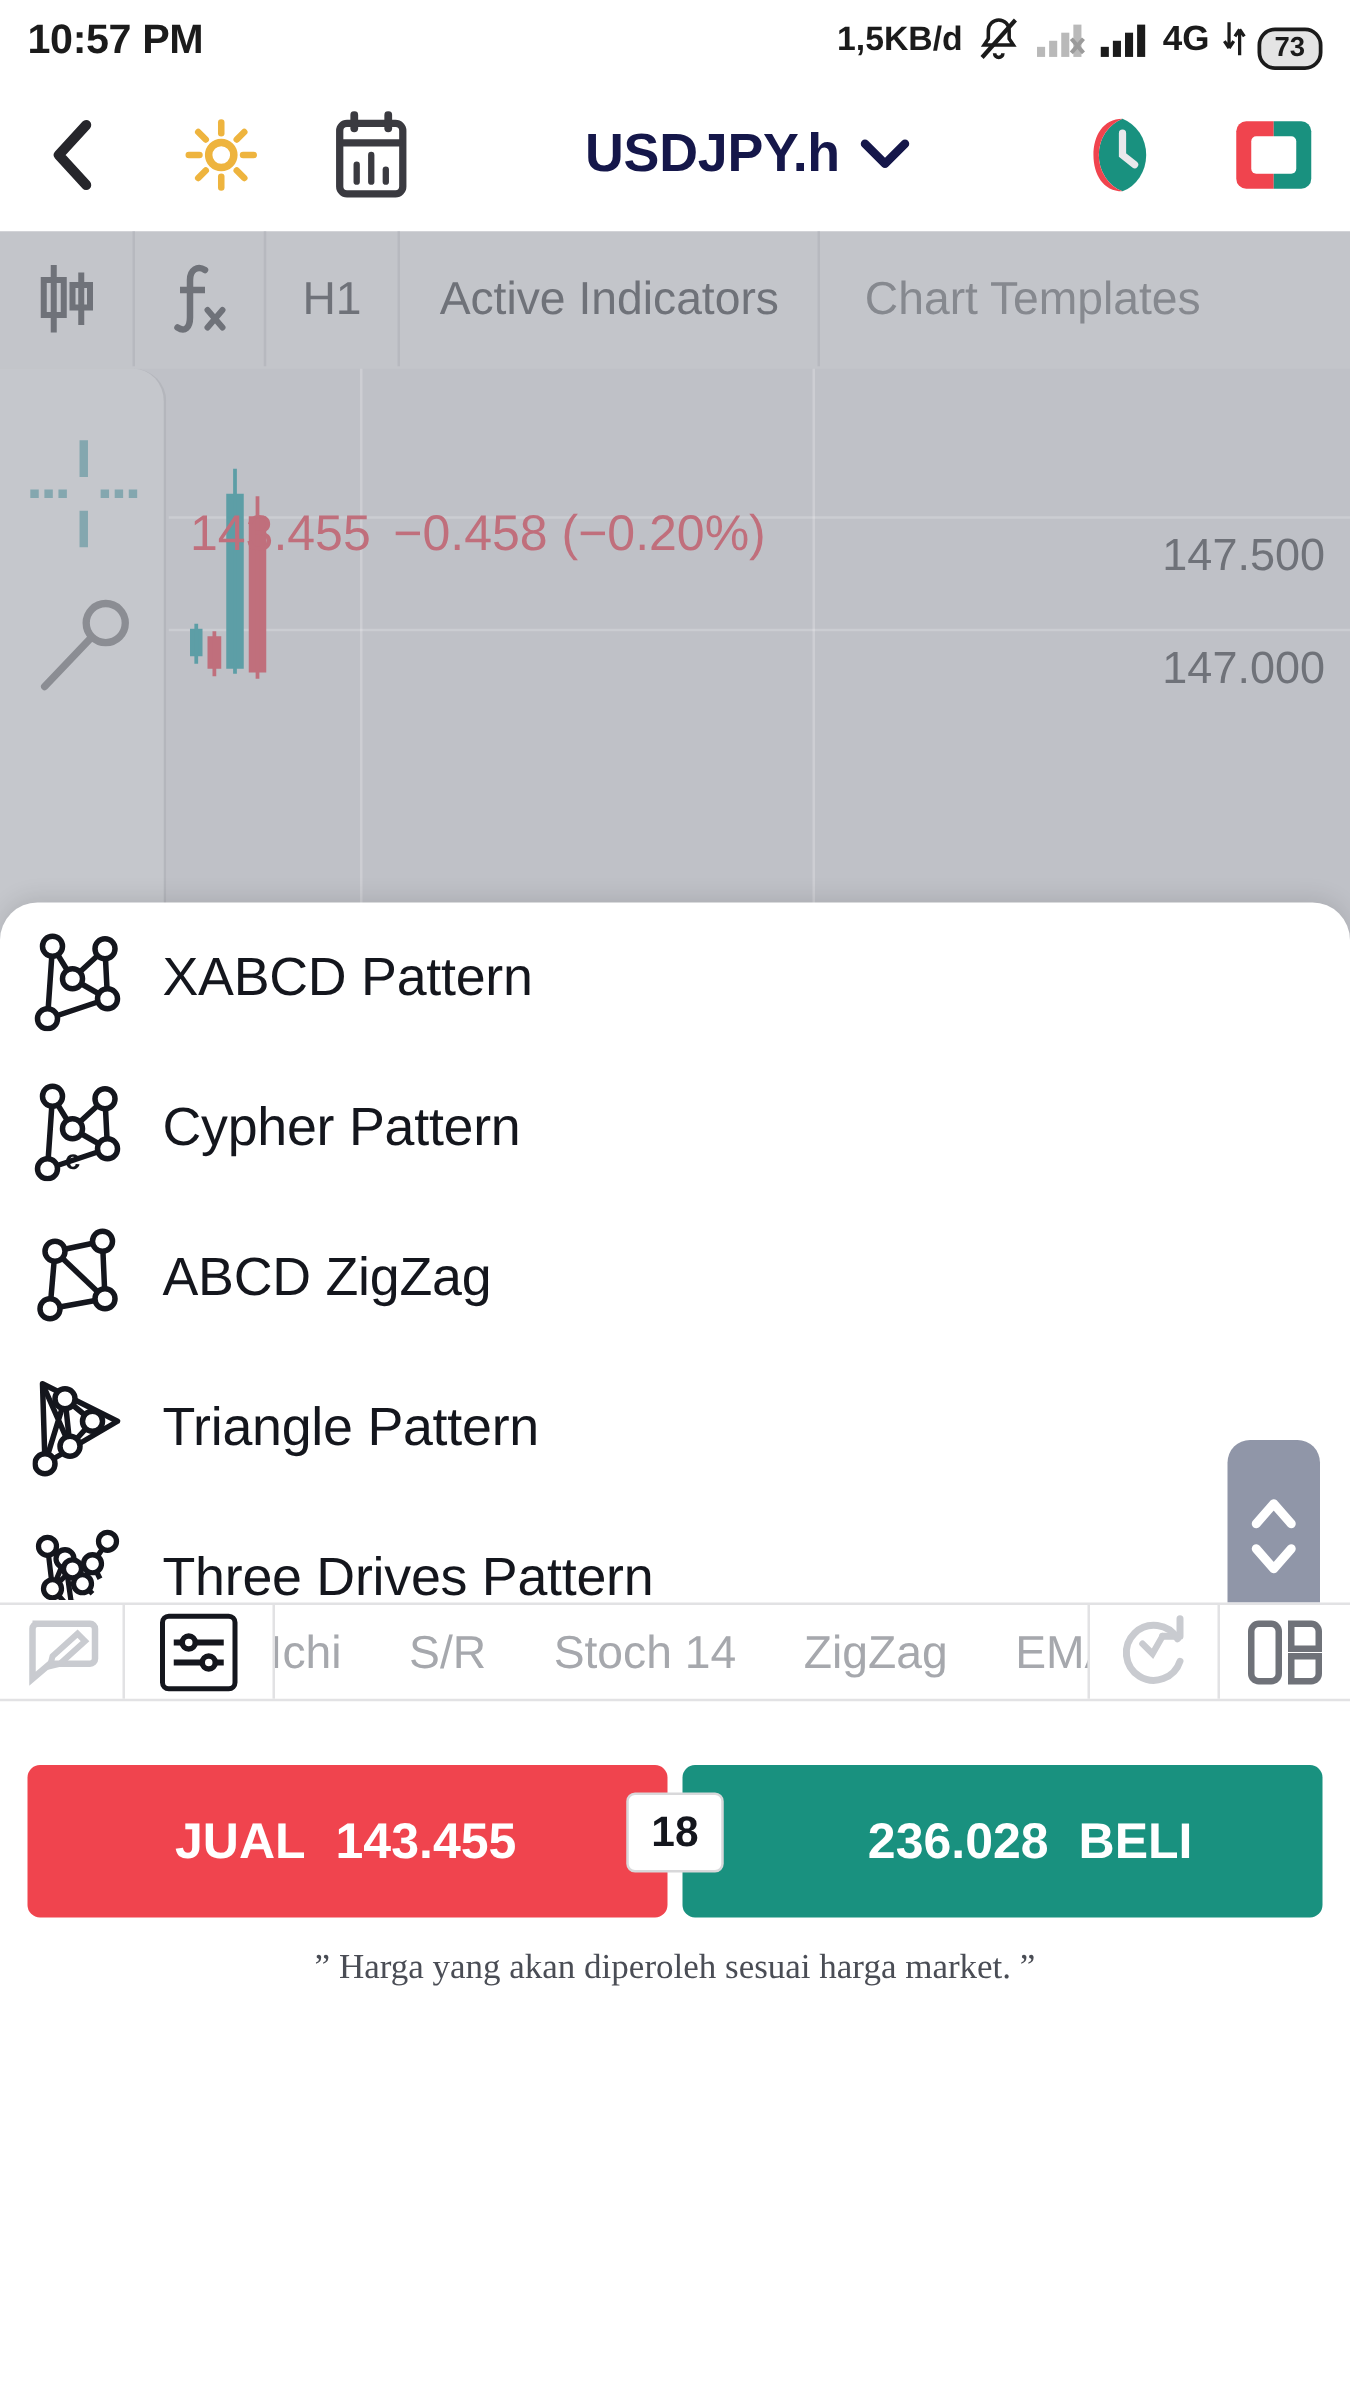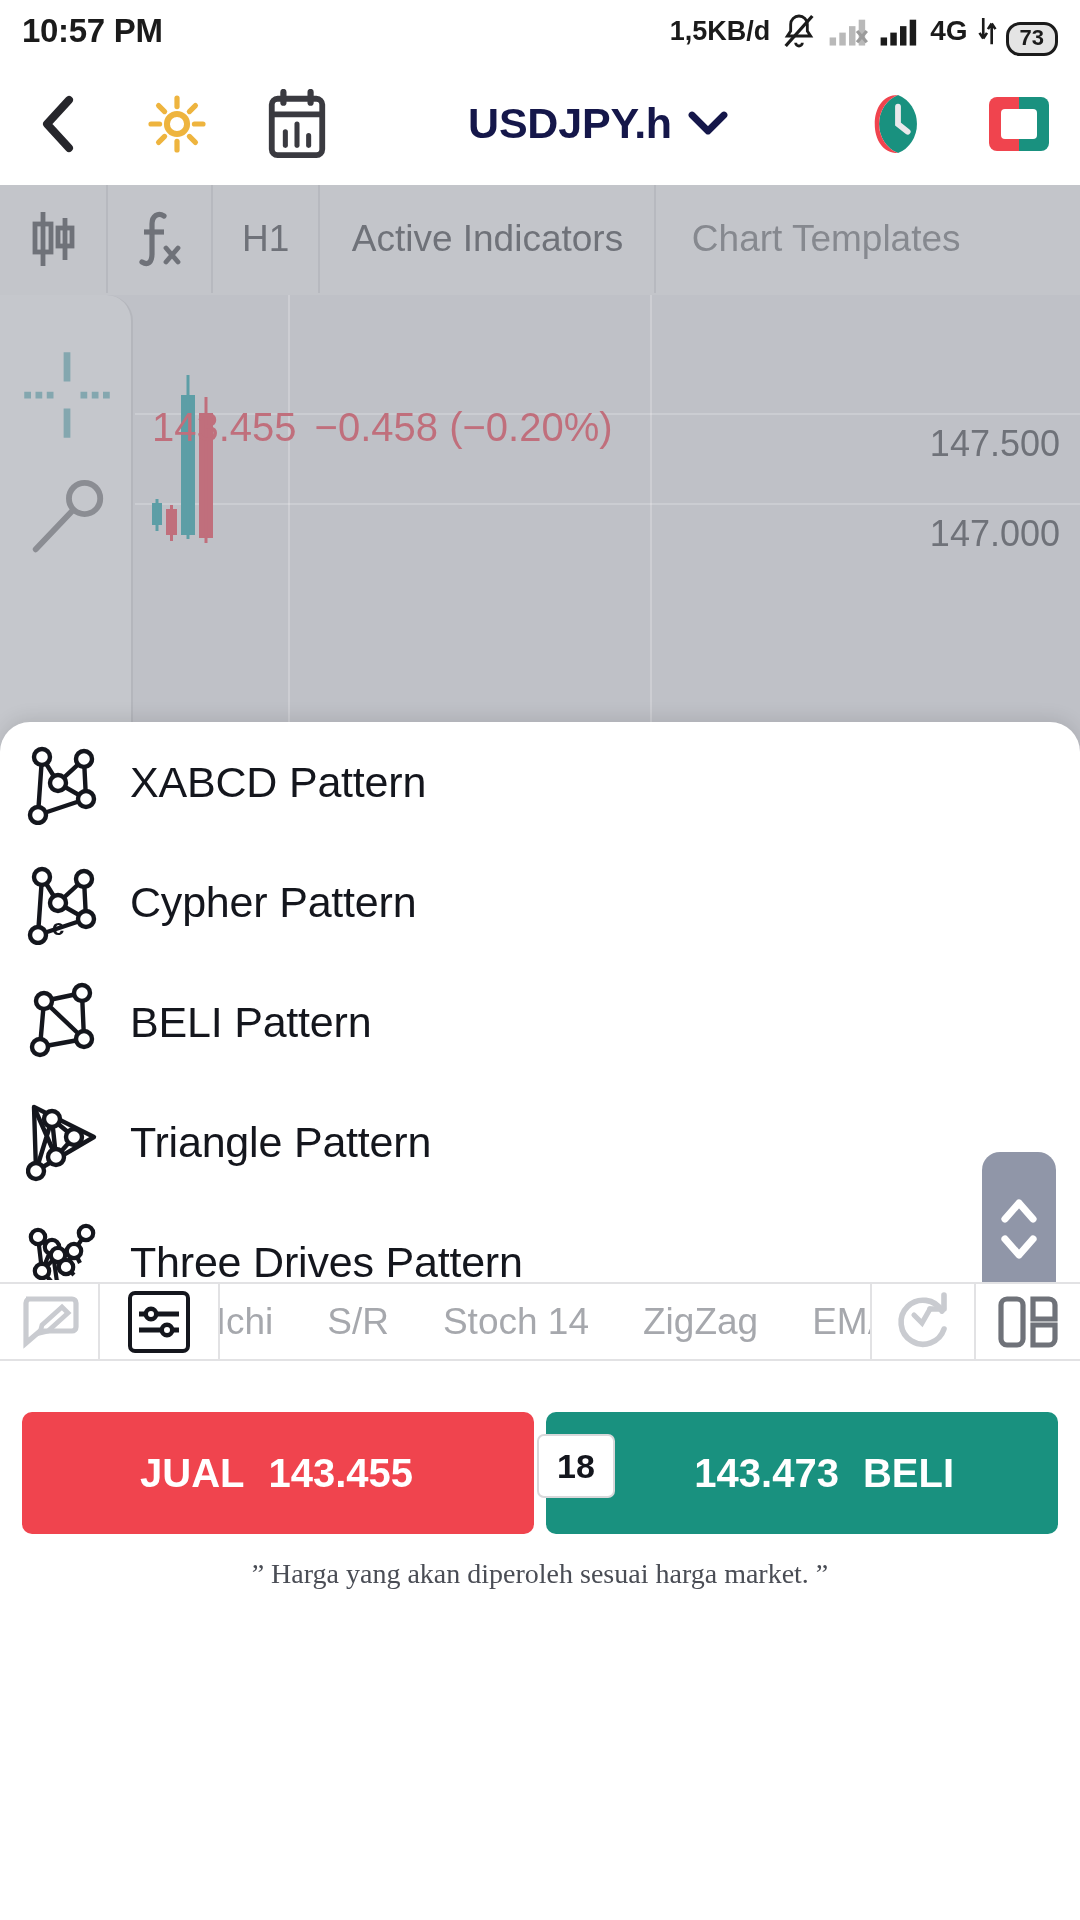--- a/index.html
+++ b/index.html
@@ -225,21 +225,21 @@
   .btn-sell .t-price { margin-left: 24px; }
   .btn-buy .t-word { margin-left: 24px; }
   .spreadbox {
     position: absolute; left: 50%; top: 22px;
     transform: translateX(-50%);
     background: #ffffff;
     border: 2px solid #d8d8da;
     border-radius: 7px;
     min-width: 78px; height: 64px;
     display: flex; align-items: center; justify-content: center;
-    font-size: 34px; font-weight: bold; color: #14161d; margin-left: 36px;
+    font-size: 34px; font-weight: bold; color: #14161d;
   }
   .disclaimer {
     position: absolute; left: 0; top: 1558px;
     width: 1080px;
     text-align: center;
     font-size: 28px; color: #4a4d55;
     font-family: "Liberation Serif", serif;
   }
   .filler { position: absolute; left:0; top: 1600px; width: 1080px; height: 320px; background:#ffffff; }
 </style>
@@ -455,21 +455,21 @@
                 <path d="M9 11 L29 30"></path>
               </g>
               <g fill="#ffffff" stroke="#14161d" stroke-width="2.2">
                 <circle cx="9" cy="11" r="4"></circle>
                   <circle cx="28" cy="7" r="4"></circle>
                 <circle cx="29" cy="30" r="4"></circle>
                   <circle cx="7" cy="34" r="4"></circle>
               </g>
             </svg>
           </div>
-          <div class="row-label">BELI Pattern</div>
+          <div class="row-label">ABCD ZigZag</div>
         </div>
 
         <div class="row">
           <div class="row-icon">
             <svg width="76" height="86" viewBox="0 0 38 43">
               <g fill="none" stroke="#14161d" stroke-width="2.2" stroke-linejoin="round">
                 <path d="M4 4 L34 19 L5 36 Z"></path>
                 <path d="M13 10 L15 29 L24 19 Z"></path>
                 <path d="M4 4 L15 29 M13 10 L5 36"></path>
               </g>
@@ -557,21 +557,21 @@
       </svg>
     </div>
   </div>
 
   <div class="traderow">
     <div class="btn-sell">
       <span class="t-word">JUAL</span>
       <span class="t-price">143.455</span>
     </div>
     <div class="btn-buy">
-      <span class="t-price">143.473</span>
+      <span class="t-price">236.028</span>
       <span class="t-word">BELI</span>
     </div>
     <div class="spreadbox">18</div>
   </div>
 
   <div class="disclaimer">” Harga yang akan diperoleh sesuai harga market. ”</div>
   <div class="filler"></div>
 
 </div>
 

